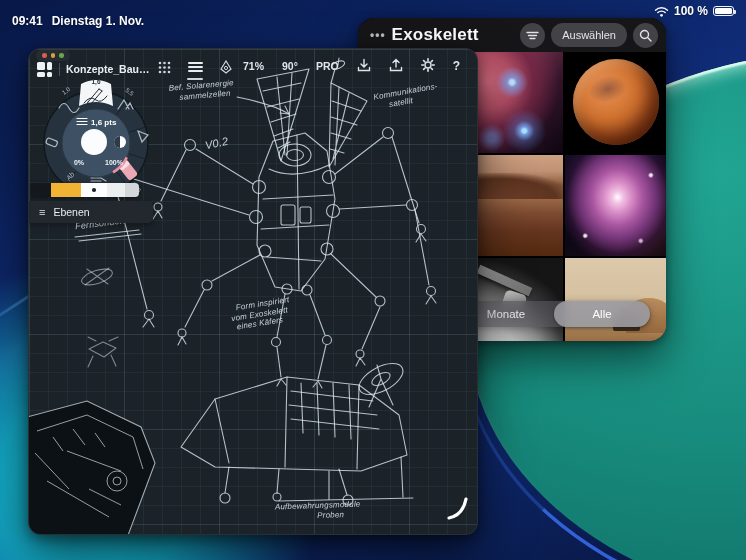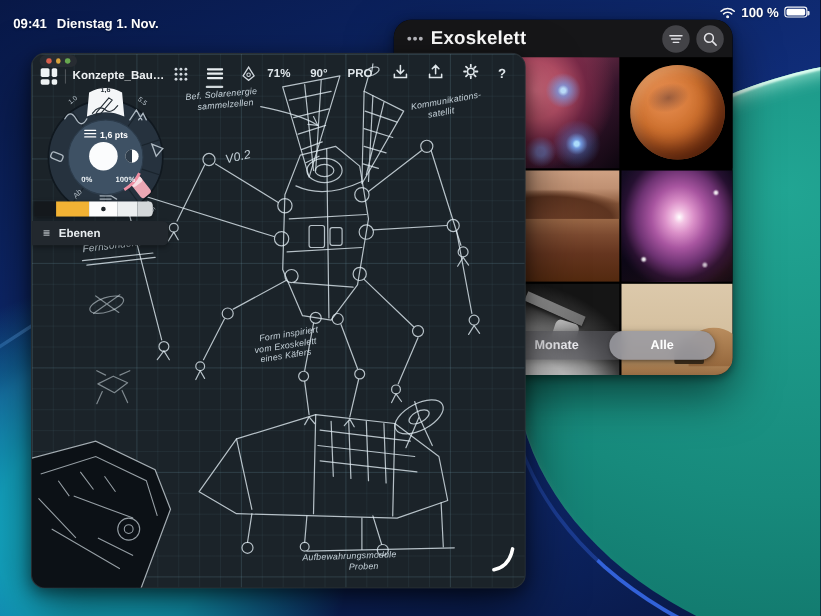--- a/index.html
+++ b/index.html
@@ -77,21 +77,21 @@
   .ph-rover{background:
     linear-gradient(180deg,#dcc9ab 0%,#d4bf9e 48%,#c5a478 62%,#a8severe 0,#a57a4e 76%,#8a5f3a 88%,#6f4a2c 100%);
     background:linear-gradient(180deg,#dcc9ab 0%,#d4bf9e 48%,#c5a478 62%,#a57a4e 76%,#8a5f3a 88%,#6f4a2c 100%);}
   .rover{position:absolute;left:48%;top:56%;width:26%;height:16%;
     background:linear-gradient(180deg,#6b5336,#3c2c1a);border-radius:2px;}
   .rover:before{content:"";position:absolute;left:30%;top:-42%;width:22%;height:46%;background:#5c4630;}
   .dune{position:absolute;right:-6%;top:40%;width:45%;height:34%;border-radius:50% 50% 0 0;
     background:linear-gradient(180deg,#b98d5e,#96683d);}
   .md-seg{position:absolute;left:100px;top:283px;width:192px;height:26px;z-index:6;border-radius:13px;
     background:rgba(86,86,92,.62);backdrop-filter:blur(5px);display:flex;align-items:center;
-    box-shadow:0 2px 8px rgba(0,0,0,.3);font-weight:bold;}
+    box-shadow:0 2px 8px rgba(0,0,0,.3);}
   .md-seg .seg{flex:1;text-align:center;font-size:11.5px;color:#ececf0;line-height:26px;}
   .md-seg .seg.sel{background:rgba(170,170,176,.75);border-radius:13px;height:26px;color:#fff;
     box-shadow:0 1px 3px rgba(0,0,0,.35);}
   
   .concepts{position:absolute;left:28px;top:48px;width:450px;height:487px;z-index:10;
     border-radius:13px;overflow:hidden;border:1px solid rgba(255,255,255,.06);
     background:#1b2329;box-shadow:0 22px 50px rgba(0,0,0,.6),0 4px 14px rgba(0,0,0,.45);}
   .canvas-grid{position:absolute;inset:0;
     background-image:
       linear-gradient(rgba(125,170,192,.13) 1px,transparent 1px),
@@ -123,21 +123,21 @@
   .colorbar{position:absolute;left:2px;top:134px;width:108px;height:14px;display:flex;z-index:12;
     border-radius:0 4px 4px 0;overflow:hidden;box-shadow:0 1px 4px rgba(0,0,0,.4);}
   .colorbar i{height:100%;position:relative;}
   .sw-dot:after{content:"";position:absolute;left:50%;top:50%;width:3.5px;height:3.5px;margin:-1.75px;
     border-radius:50%;background:#20262b;}
   
   .layersbar{position:absolute;left:0;top:152px;width:124px;height:22px;background:#22282e;z-index:12;
     border-radius:0 5px 5px 0;display:flex;align-items:center;color:#e8edf0;
     box-shadow:0 2px 5px rgba(0,0,0,.35);}
   .layersbar .lyr-ic{font-size:11px;margin:0 8px 0 10px;color:#dfe6ea;}
-  .layersbar .lyr-tx{font-size:10.5px;font-weight:bold;}
+  .layersbar .lyr-tx{font-size:10.5px;font-weight:normal;}
   
   .sketch{position:absolute;left:0;top:0;z-index:2;}
   .ann{position:absolute;z-index:3;color:#d9e6ee;font-style:italic;font-size:8px;line-height:9.5px;
     opacity:.88;letter-spacing:.2px;white-space:nowrap;}
   .ann div{pointer-events:none;}
 </style>
 </head>
 <body>
 
 <div class="screen">
@@ -175,20 +175,21 @@
       <div class="md-right">
         <div class="md-circle">
           <svg width="13" height="9" viewBox="0 0 13 9">
             <g stroke="#e3e3e7" stroke-width="1.3" stroke-linecap="round">
               <line x1="1" y1="1.5" x2="12" y2="1.5"></line>
               <line x1="2.5" y1="4.5" x2="10.5" y2="4.5"></line>
               <line x1="4" y1="7.5" x2="9" y2="7.5"></line>
             </g>
           </svg>
         </div>
+        <div class="md-pill">Auswählen</div>
         <div class="md-circle">
           <svg width="13" height="13" viewBox="0 0 13 13">
             <circle cx="5.5" cy="5.5" r="4" stroke="#e3e3e7" stroke-width="1.4" fill="none"></circle>
             <line x1="8.6" y1="8.6" x2="12" y2="12" stroke="#e3e3e7" stroke-width="1.4" stroke-linecap="round"></line>
           </svg>
         </div>
       </div>
     </div>
     <div class="md-grid">
       <div class="ph ph-dark"></div>

